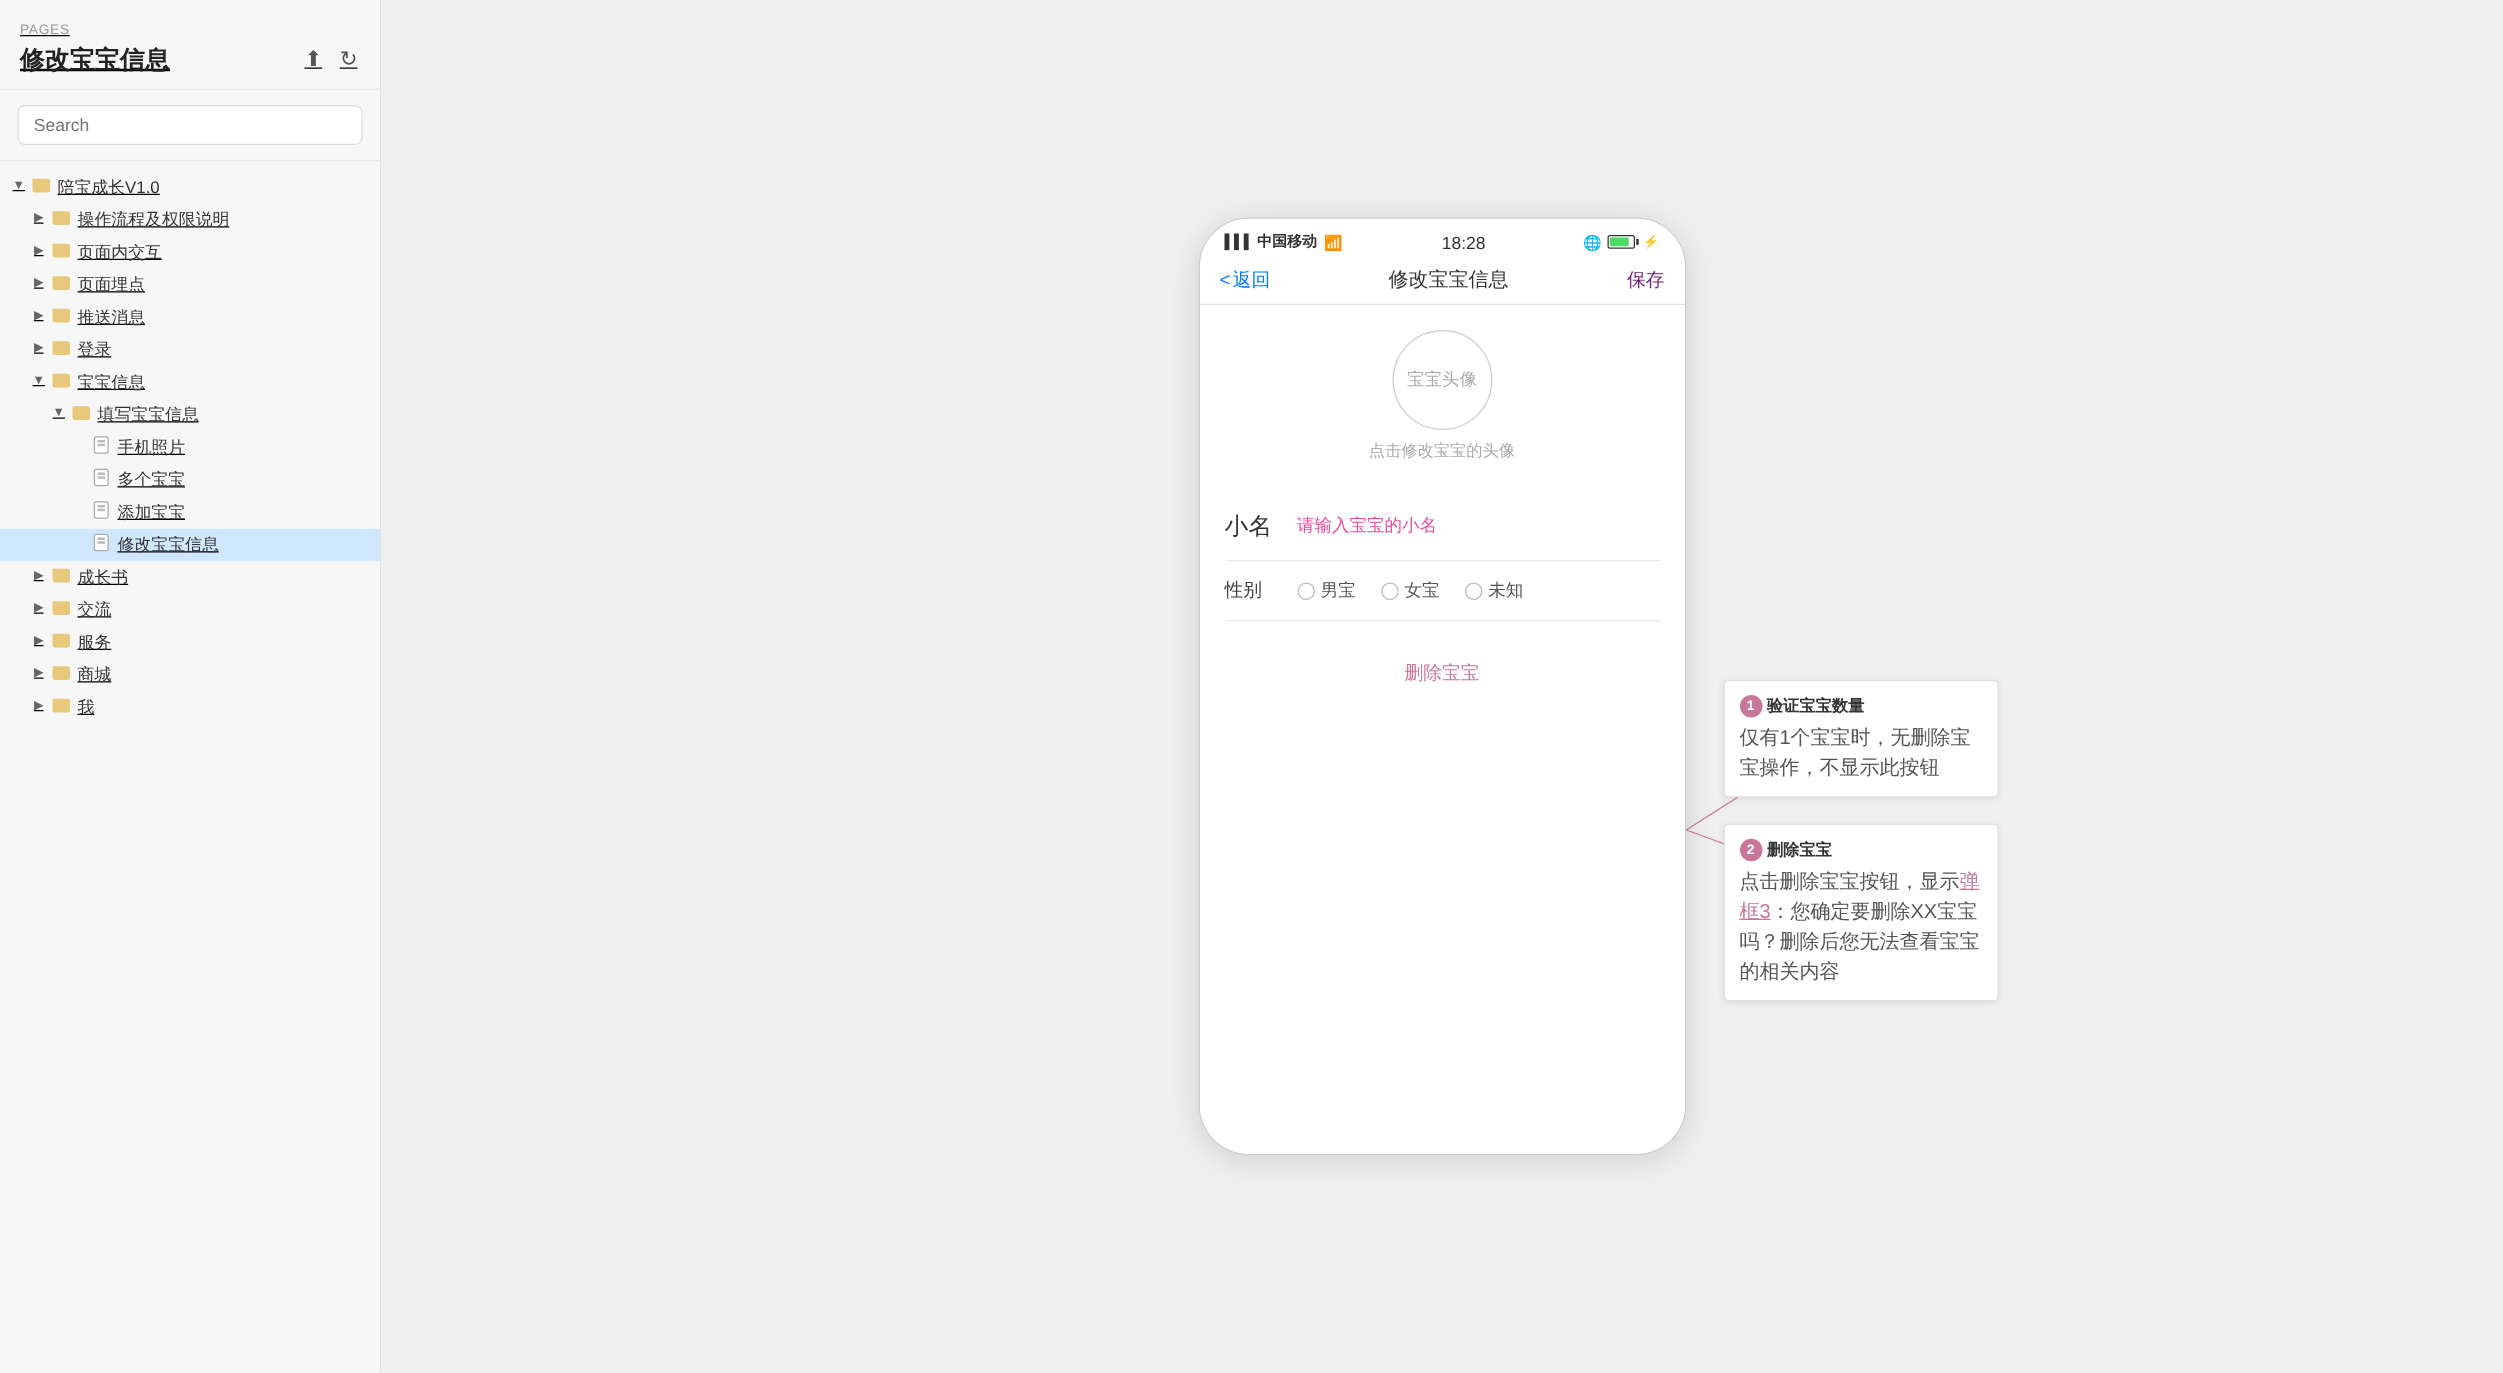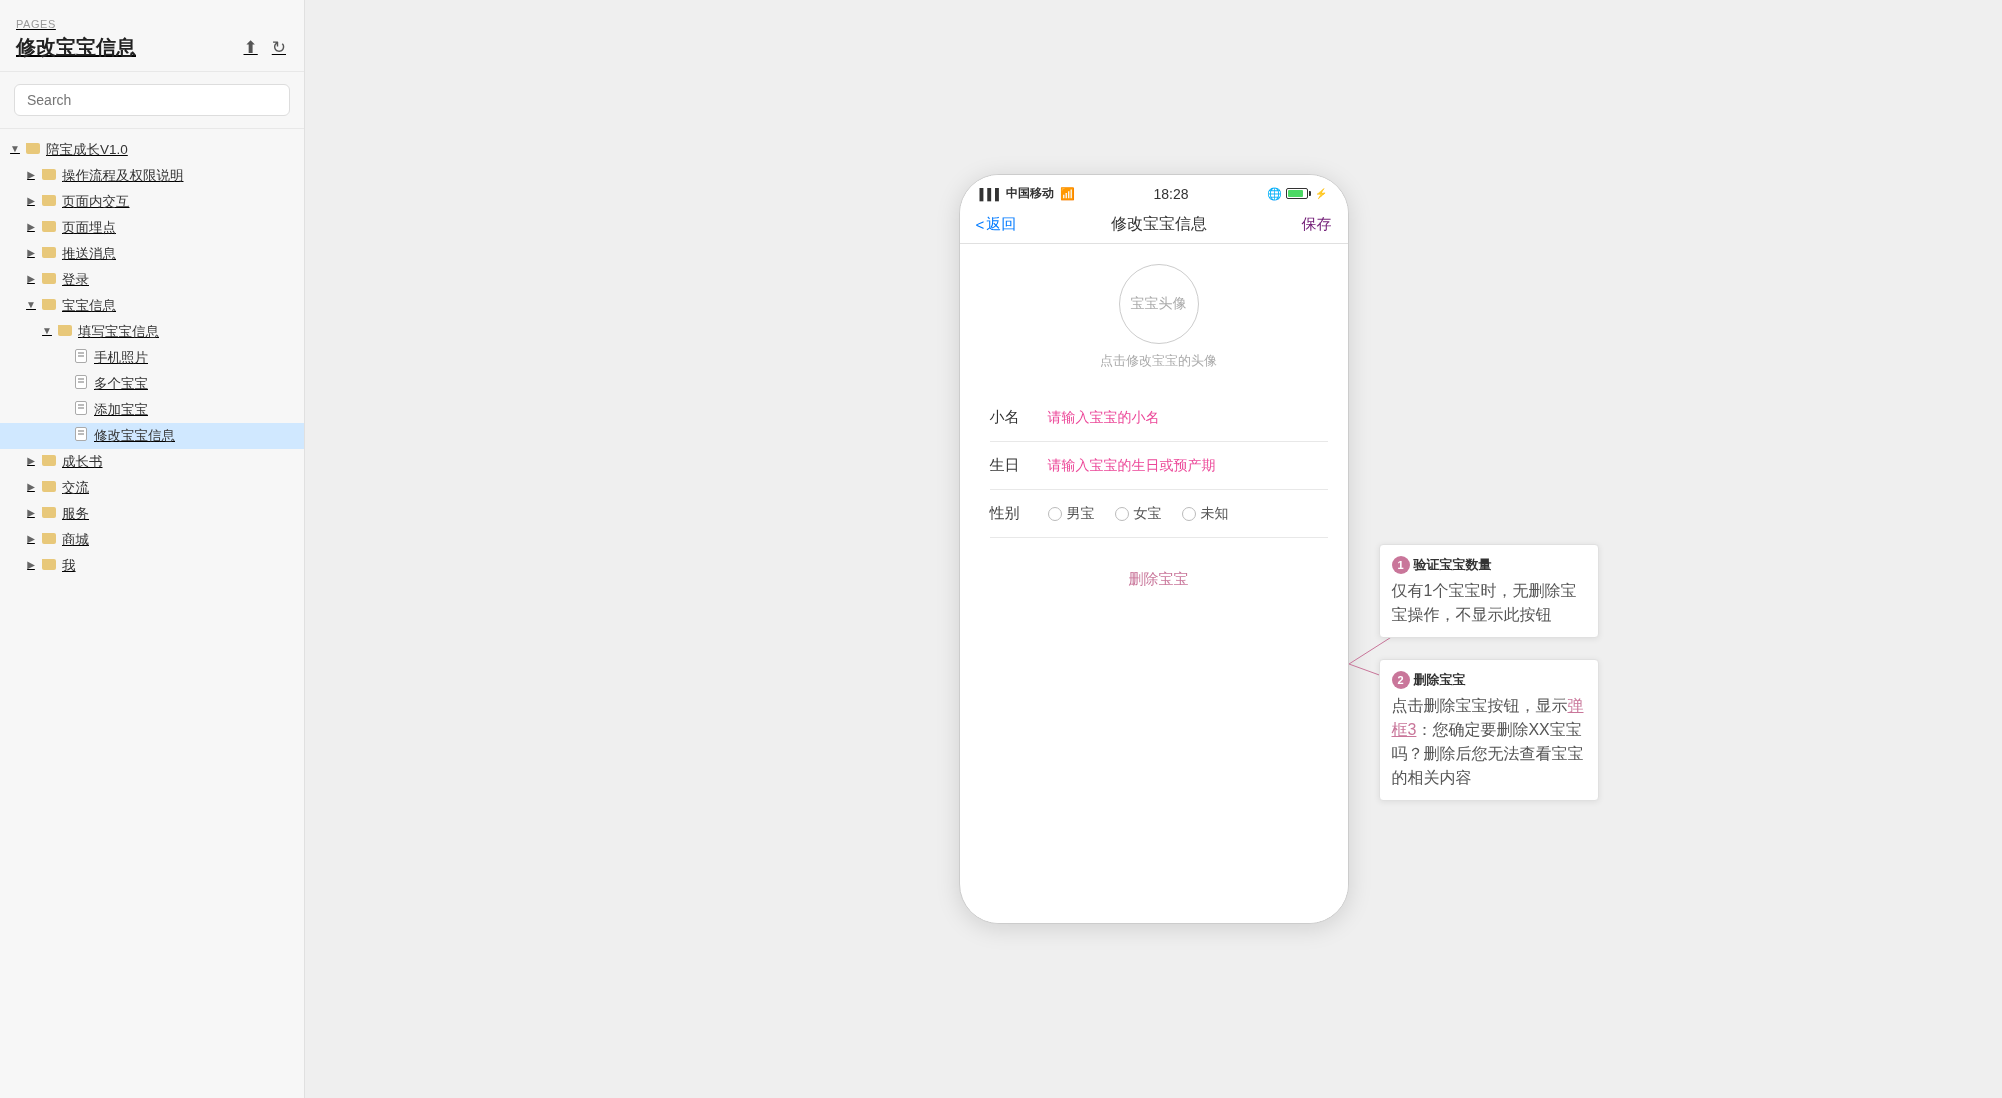--- a/index.html
+++ b/index.html
@@ -288,21 +288,20 @@
       color: #701a75;
       font-size: 15px;
     }
 
     
     #phone-body {
       flex: 1;
       overflow-y: auto;
       padding: 20px 20px;
       background: #fff;
-      margin-left: 10px;
     }
 
     .avatar-section {
       display: flex;
       flex-direction: column;
       align-items: center;
       margin-bottom: 24px;
     }
 
     .avatar-circle {
@@ -324,21 +323,21 @@
     }
 
     .form-row {
       display: flex;
       align-items: center;
       border-bottom: 1px solid #e8e8e8;
       padding: 14px 0;
     }
 
     .form-label {
-      font-size: 15px;
+      font-size: 19px;
       color: #333;
       width: 42px;
       flex-shrink: 0;
       margin-right: 16px;
     }
 
     .form-input-placeholder {
       font-size: 14px;
       color: #ec4899;
       flex: 1;
@@ -632,24 +631,20 @@
             <span>宝宝头像</span>
           </div>
           <div class="avatar-hint">点击修改宝宝的头像</div>
         </div>
 
         <div class="form-row">
           <div class="form-label">小名</div>
           <div class="form-input-placeholder">请输入宝宝的小名</div>
         </div>
 
-        <div class="form-row">
-          <div class="form-label">生日</div>
-          <div class="form-input-placeholder">请输入宝宝的生日或预产期</div>
-        </div>
 
         <div class="gender-row">
           <div class="gender-label">性别</div>
           <div class="gender-options">
             <label class="gender-option">
               <span class="radio-circle"></span>
               <span>男宝</span>
             </label>
             <label class="gender-option">
               <span class="radio-circle"></span>

